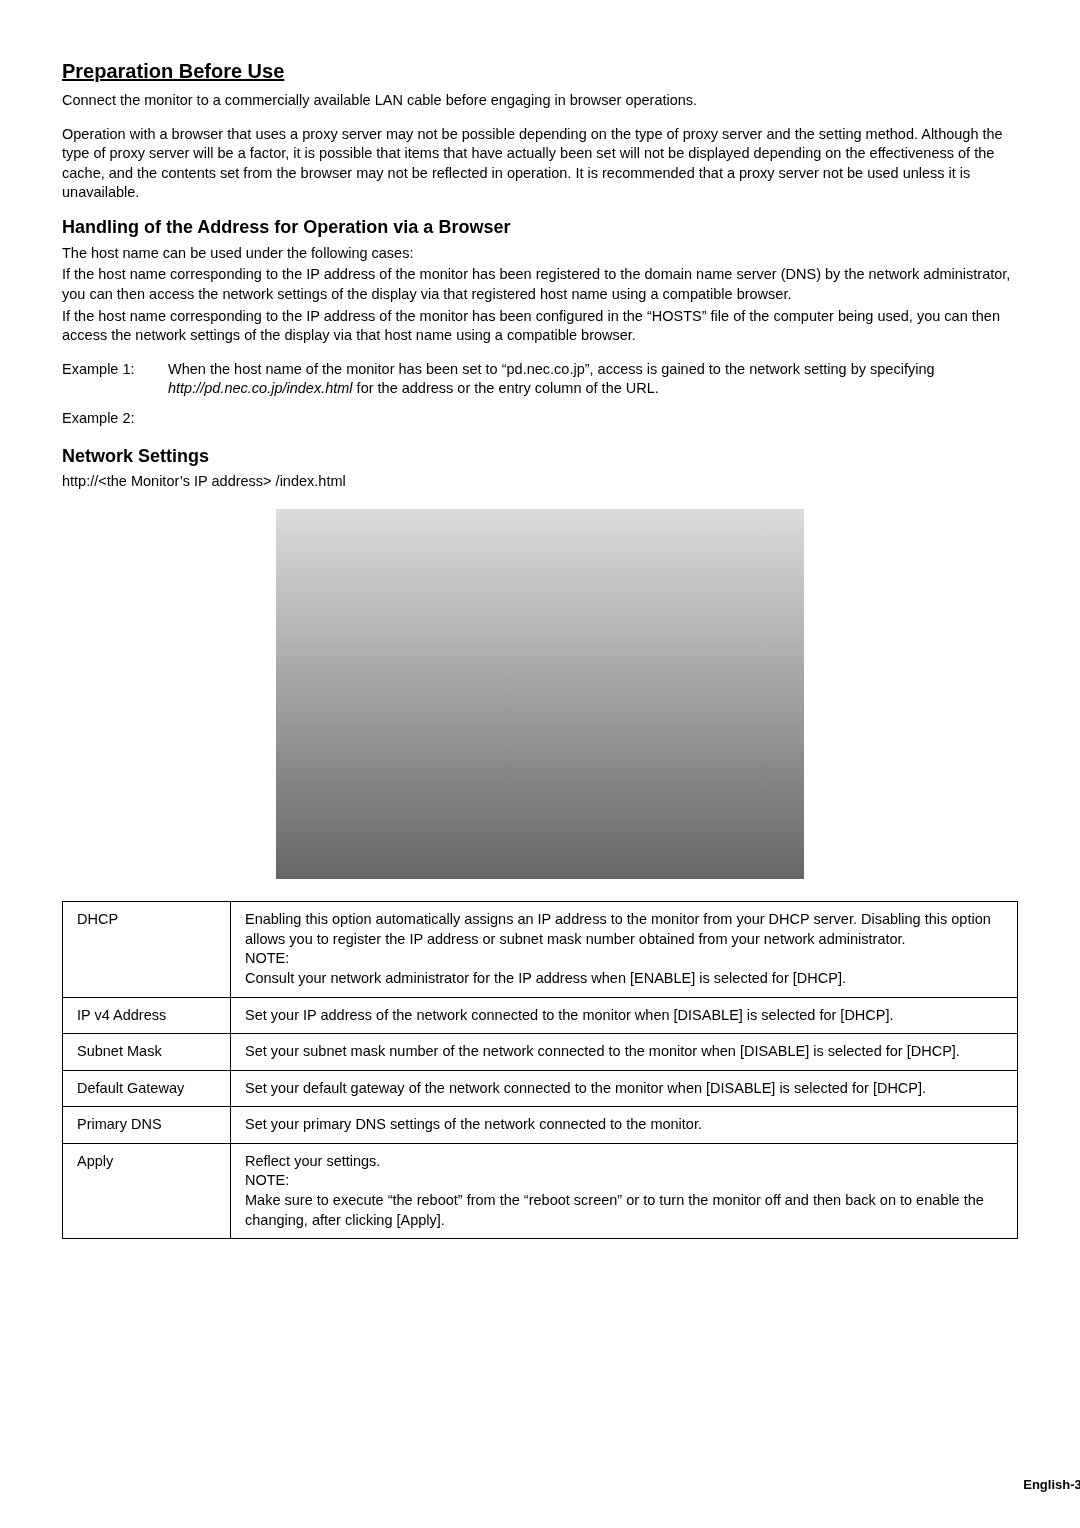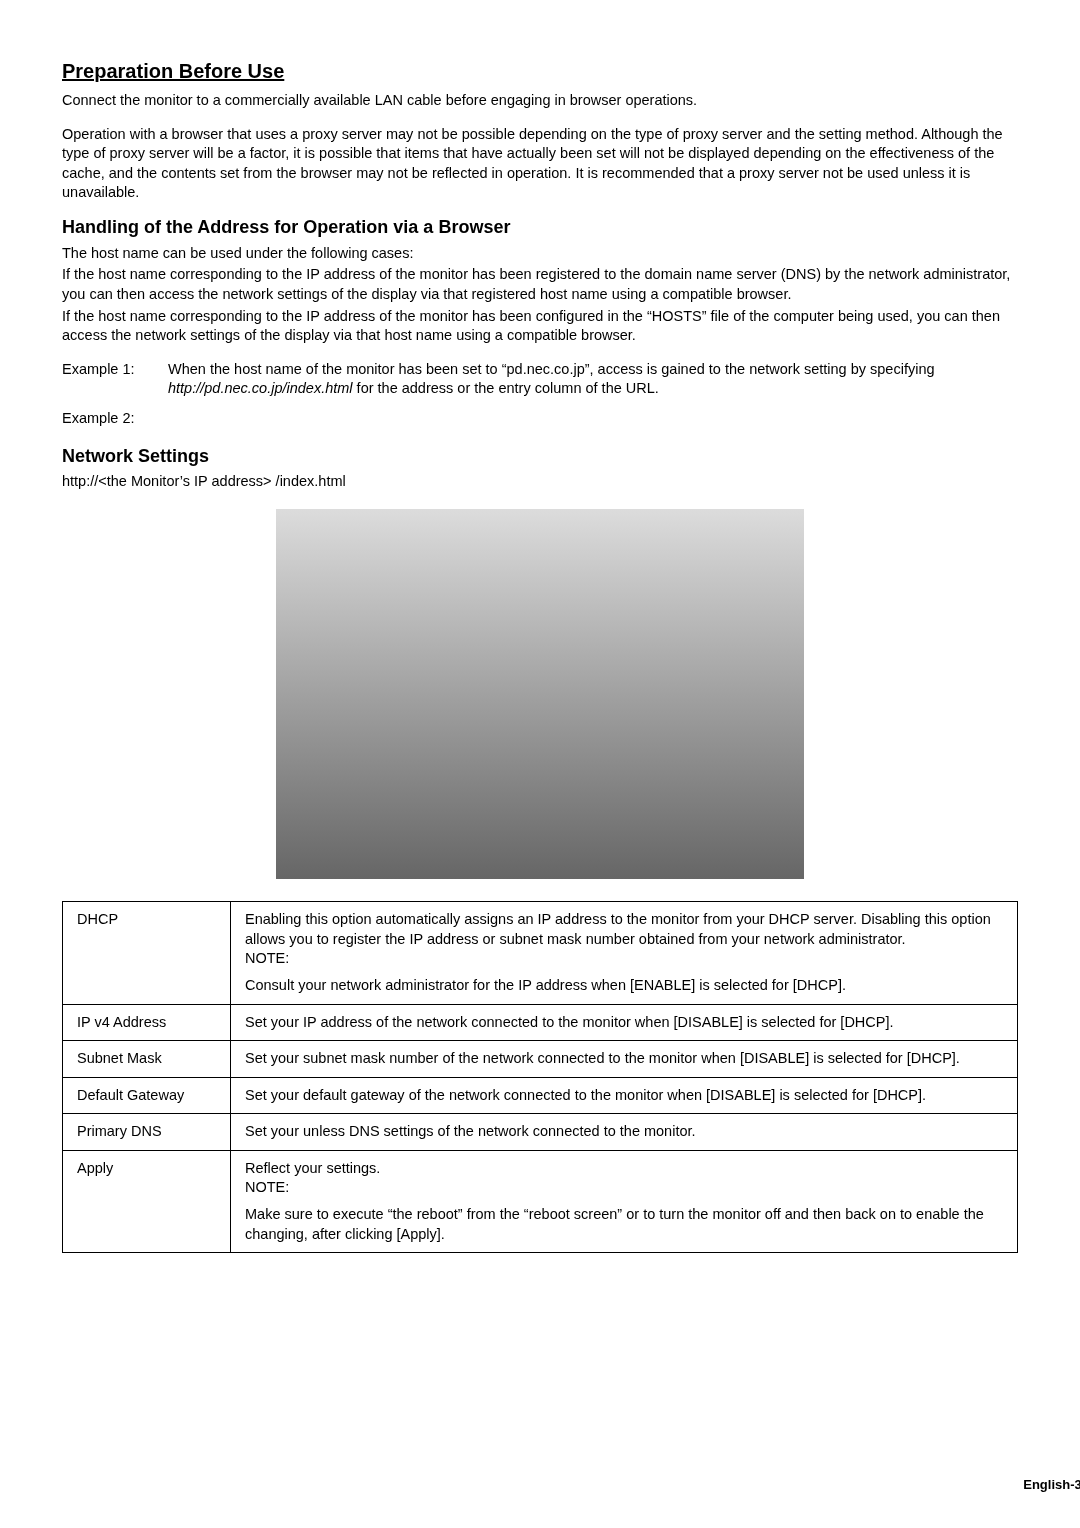--- a/index.html
+++ b/index.html
@@ -72,21 +72,20 @@
     .note-row {
       display: flex;
       flex-direction: column;
     }
     .note-label {
       width: 64px;
       flex-shrink: 0;
     }
     .note-body {
       flex: 1;
-      margin-top: 7px;
     }
     .page-footer {
       position: absolute;
       bottom: 36px;
       left: 9px;
       width: 100%;
       text-align: right;
       font-size: 13px;
       font-weight: bold;
     }
@@ -145,21 +144,21 @@
       </tr>
       <tr>
         <td>Default Gateway</td>
         <td>
           <div>Set your default gateway of the network connected to the monitor when [DISABLE] is selected for [DHCP].</div>
         </td>
       </tr>
       <tr>
         <td>Primary DNS</td>
         <td>
-          <div>Set your unless DNS settings of the network connected to the monitor.</div>
+          <div>Set your primary DNS settings of the network connected to the monitor.</div>
         </td>
       </tr>
       <tr>
         <td>Apply</td>
         <td>
           <div>Reflect your settings.</div>
           <div class="note-row">
             <div class="note-label">NOTE:</div>
             <div class="note-body">Make sure to execute “the reboot” from the “reboot screen” or to turn the monitor off and then back on to enable the changing, after clicking [Apply].</div>
           </div>

